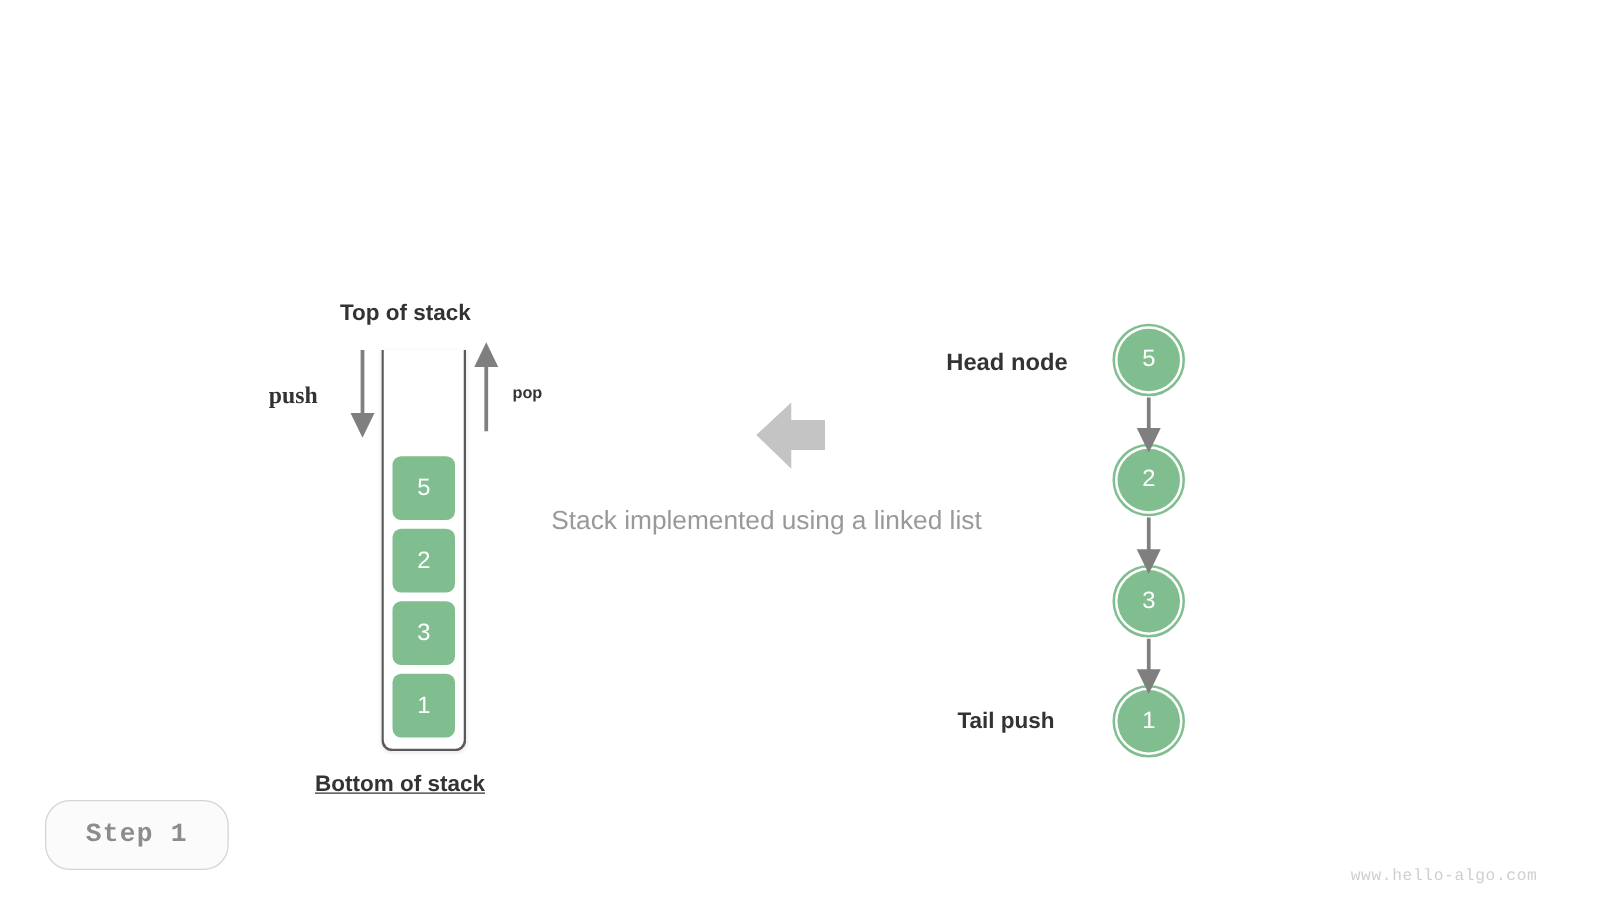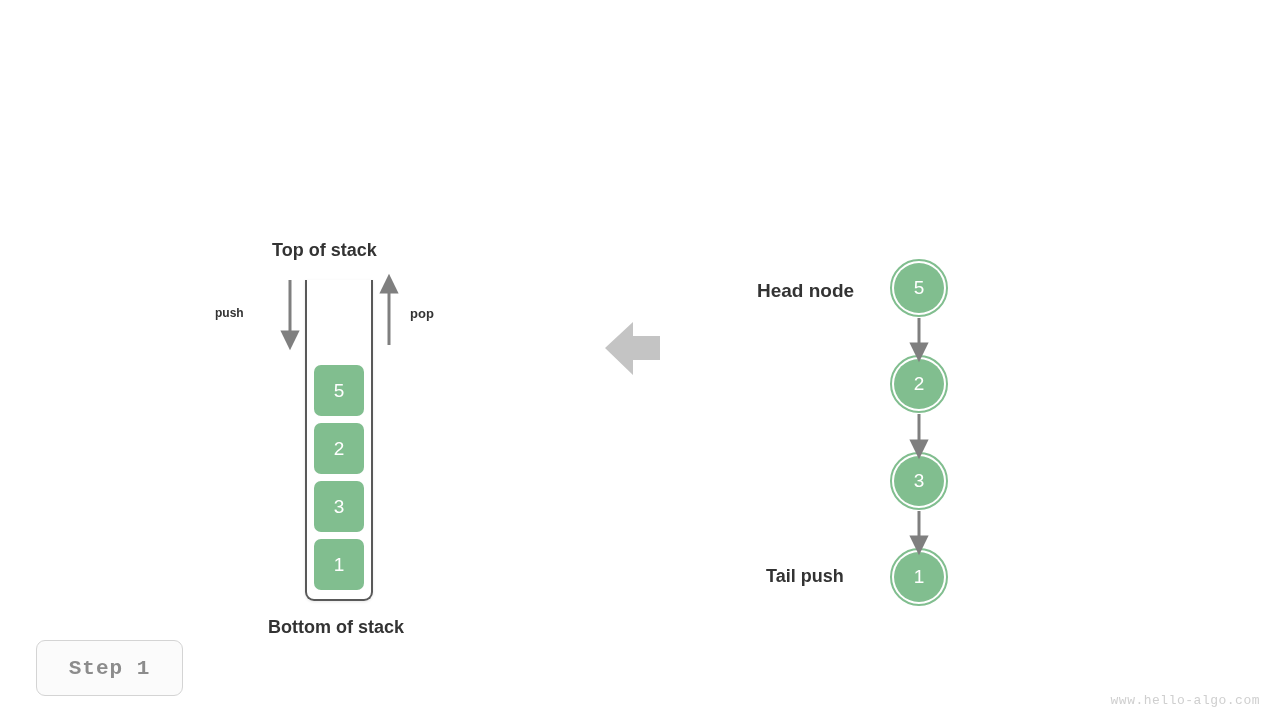--- a/index.html
+++ b/index.html
@@ -33,26 +33,28 @@
   }
 
   
   #stack-group { position: absolute; left: 0; top: 0; }
 
   #stack-top-label {
     left: 272px; top: 240px;
     font-size: 18px;
   }
   #stack-bottom-label {
-    left: 268px; top: 617px;
+    left: 252px; top: 617px;
     font-size: 18px;
+    text-decoration: underline;
   }
   #push-label {
     left: 215px; top: 306px;
-    font-size: 12px;
+    font-size: 19px;
+    font-family: Liberation Serif, serif;
   }
   #pop-label {
     left: 410px; top: 306px;
     font-size: 13px;
   }
 
   
   #stack-container {
     position: absolute;
     left: 305px;
@@ -129,36 +131,36 @@
   #tail-label { left: 766px; top: 566px; font-size: 18px; }
 
   
   #step-badge {
     position: absolute;
     left: 36px;
     top: 640px;
     width: 145px;
     height: 54px;
     border: 1px solid #d4d4d4;
-    border-radius: 9px;
+    border-radius: 20px;
     background: #fbfbfb;
     display: flex;
     align-items: center;
     justify-content: center;
     color: #8c8c8c;
     font-family: "Liberation Mono", monospace;
     font-weight: bold;
     font-size: 21px;
     letter-spacing: 1px;
   }
 
   
   #watermark {
     position: absolute;
-    right: 20px;
+    right: 50px;
     bottom: 12px;
     color: #cfcfcf;
     font-family: "Liberation Mono", monospace;
     font-size: 13px;
     letter-spacing: 0.5px;
     margin-left: 37px;
   }
 </style>
 </head>
 <body>
@@ -178,20 +180,21 @@
     <div class="stack-boxes">
       <div class="stack-box">5</div>
       <div class="stack-box">2</div>
       <div class="stack-box">3</div>
       <div class="stack-box">1</div>
     </div>
 
     <div class="label-bold" id="stack-bottom-label">Bottom of stack</div>
   </div>
 
+  <div class="caption" id="caption-text" style="left:441px; top:405px;">Stack implemented using a linked list</div>
 
   <div id="linked-list-group">
 
     <div class="label-bold" id="head-label">Head node</div>
 
     <div class="ll-node" style="left:890px; top:259px;">
       <div class="ll-node-inner">5</div>
     </div>
 
     <div class="ll-node" style="left:890px; top:355px;">

